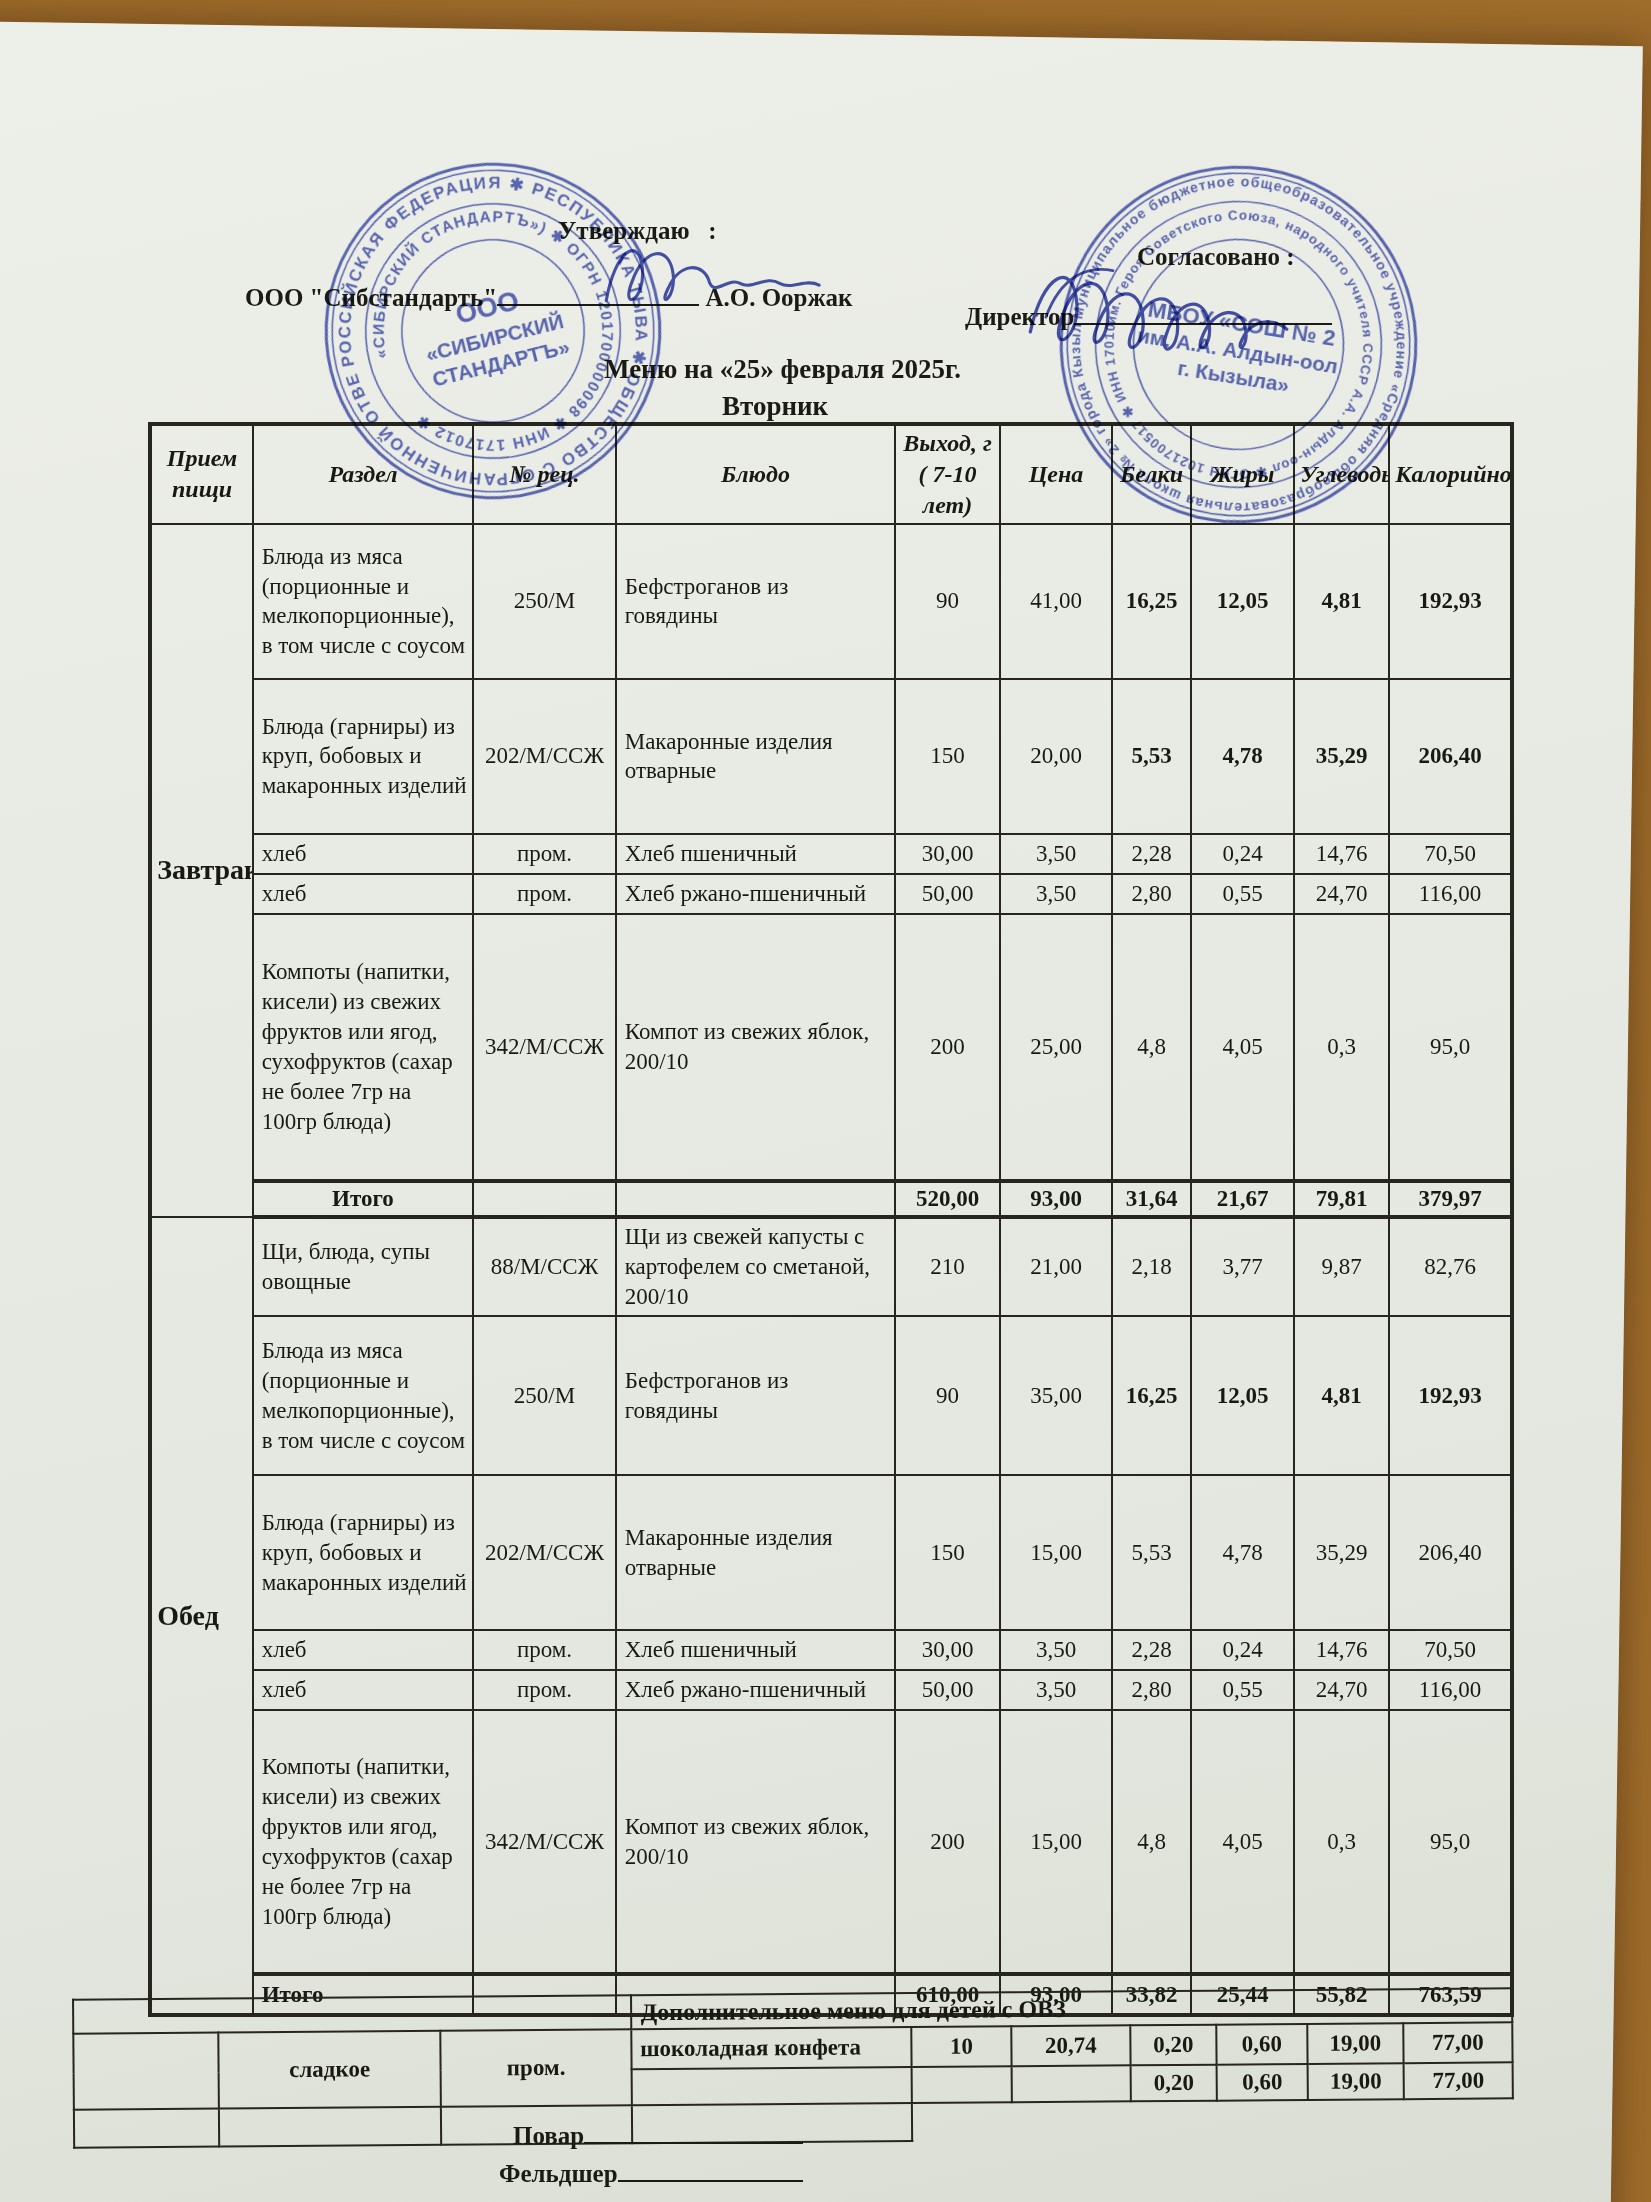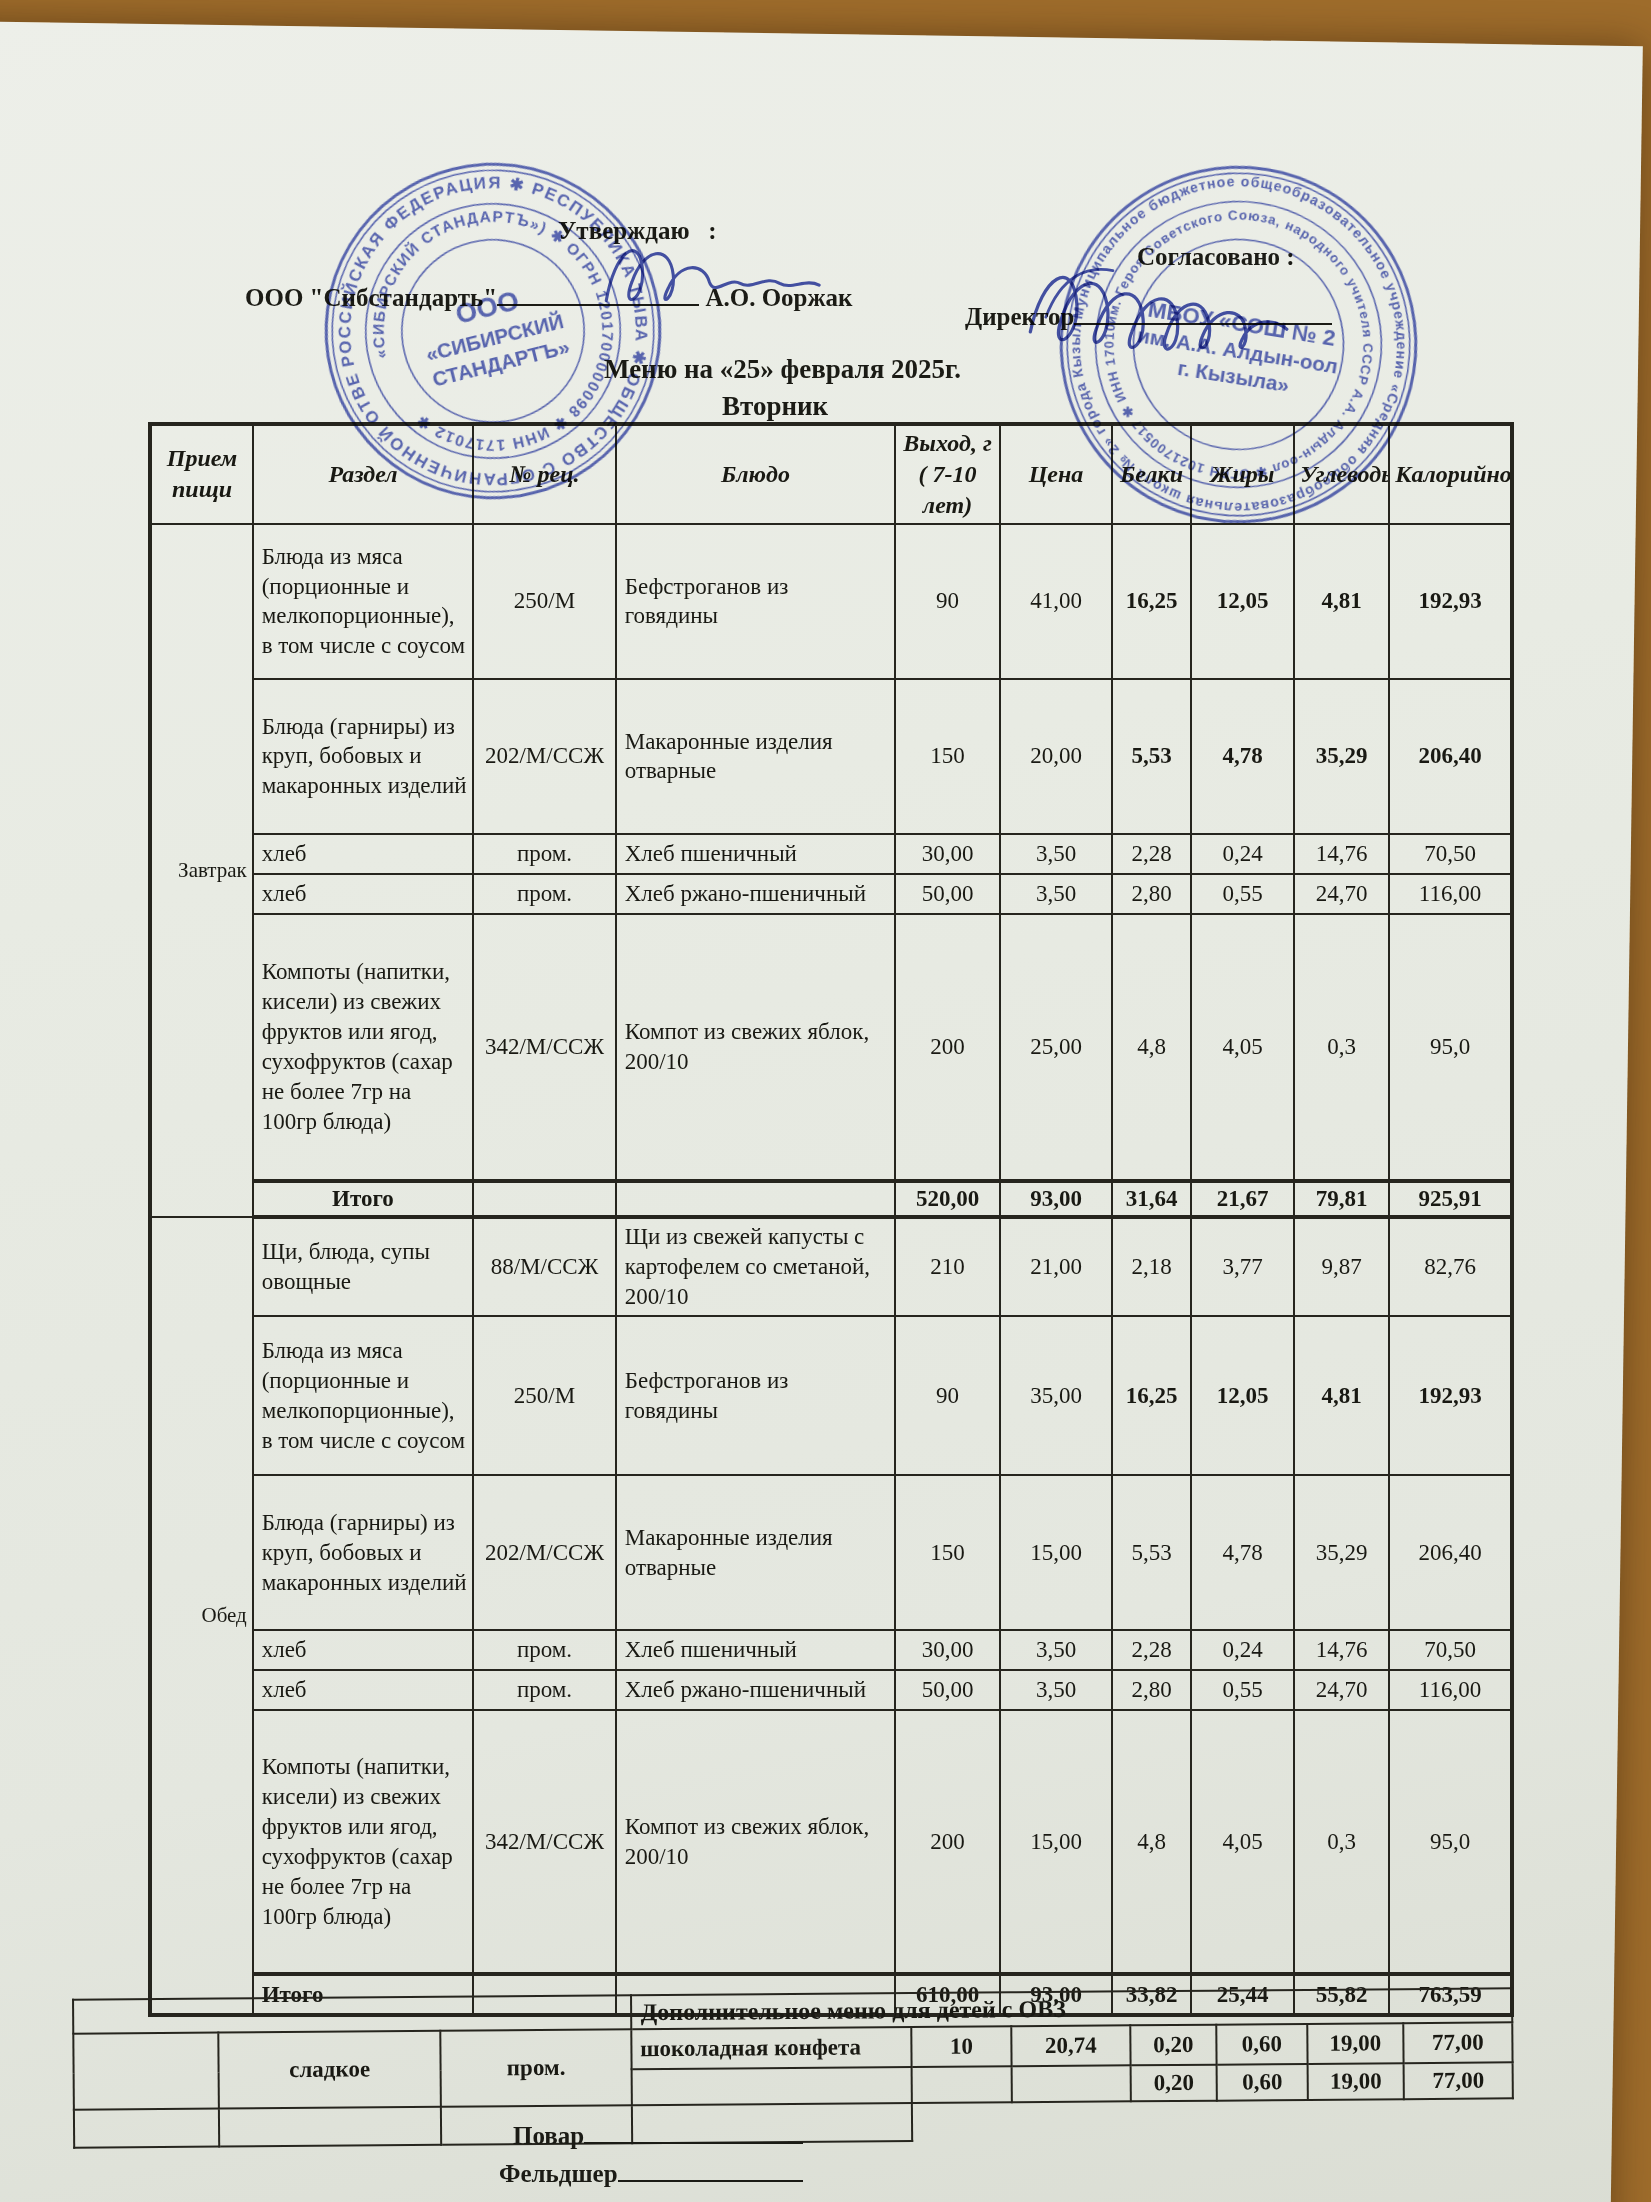--- a/index.html
+++ b/index.html
@@ -24,21 +24,21 @@
 
   table{border-collapse:collapse;table-layout:fixed;}
   #main-table{position:absolute;left:148px;top:422px;width:1362px;}
   #extra-table{position:absolute;left:72px;top:1993px;width:1439px;transform:rotate(-0.45deg);transform-origin:50% 0;}
   td,th{border:2.6px solid #26251e;padding:1.7px 5.2px;font-size:23px;color:#191913;vertical-align:middle;overflow:hidden;}
   #main-table{border:4.3px solid #26251e;}
   thead th{font-weight:700;font-style:italic;font-size:24px;line-height:1.3;text-align:center;background:transparent;}
   .razdel{text-align:left;padding:3.4px 5.2px 3.4px 7.7px;line-height:1.3;}
   .dish{text-align:left;padding:3.4px 7.7px;line-height:1.3;}
   .num{text-align:center;}
-  .meal{font-weight:400;font-size:21px;text-align:right;}
+  .meal{font-weight:700;font-size:28px;text-align:left;}
   .b{font-weight:700;}
   .total-row td{border-top-width:4.3px;border-bottom-width:4.3px;}
   .extra-title{font-weight:700;text-align:left;padding-left:8.6px;font-size:24px;}
   .noborder{border:none;}
 
   .stamp{position:absolute;z-index:30;opacity:.82;mix-blend-mode:multiply;filter:blur(0.4px);}
   .sig{position:absolute;z-index:31;opacity:.88;mix-blend-mode:multiply;filter:blur(0.3px);}
   .stamp text{font-family:"Liberation Sans", sans-serif;fill:#3c4bb3;}
   .stamp circle{stroke:#3c4bb3;fill:none;}
 </style>
@@ -148,21 +148,21 @@
         </tr>
         <tr class="total-row" style="height: 36px;">
           <td class="b num">Итого</td>
           <td></td>
           <td></td>
           <td class="num b">520,00</td>
           <td class="num b">93,00</td>
           <td class="num b">31,64</td>
           <td class="num b">21,67</td>
           <td class="num b">79,81</td>
-          <td class="num b">925,91</td>
+          <td class="num b">379,97</td>
         </tr>
         <tr style="height: 96px;">
           <td class="meal" rowspan="7">Обед</td>
           <td class="razdel">Щи, блюда, супы овощные</td>
           <td class="num">88/М/ССЖ</td>
           <td class="dish">Щи из свежей капусты с картофелем со сметаной, 200/10</td>
           <td class="num">210</td>
           <td class="num">21,00</td>
           <td class="num">2,18</td>
           <td class="num">3,77</td>

